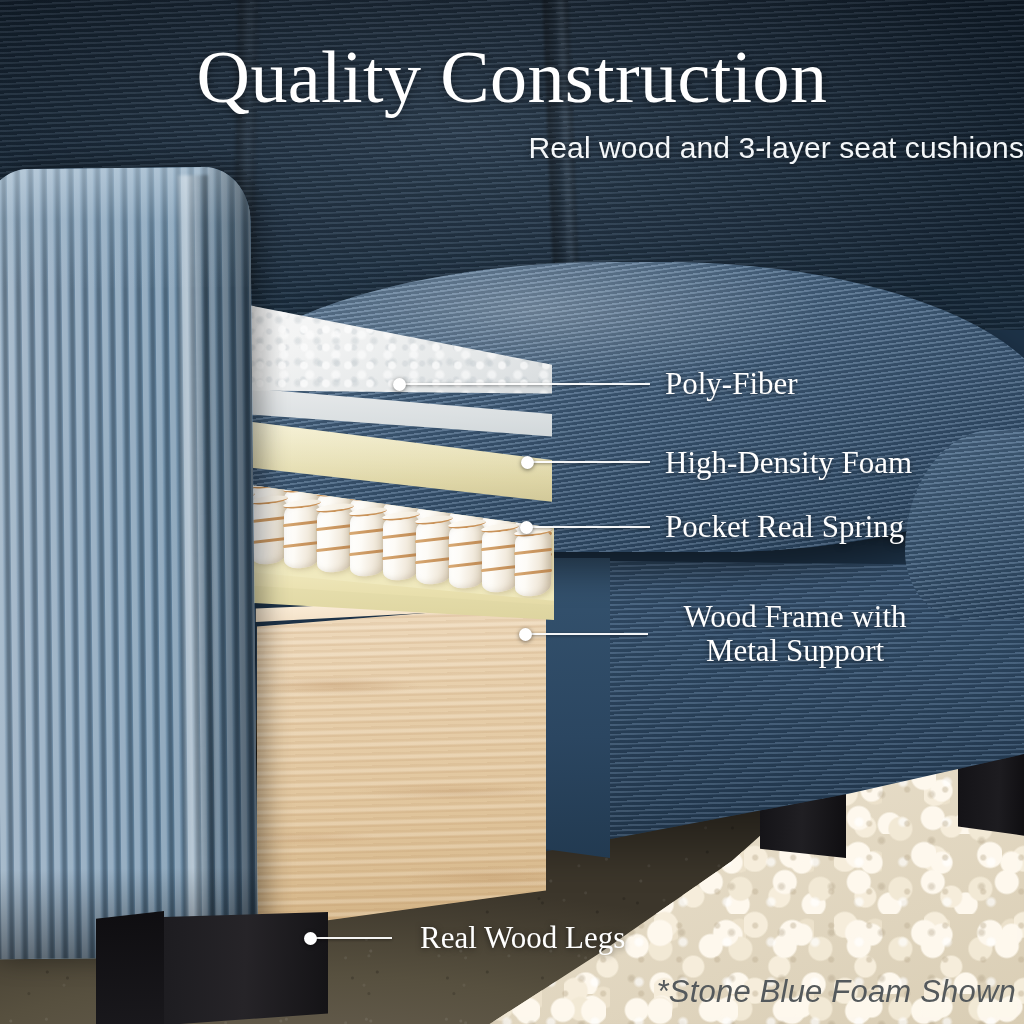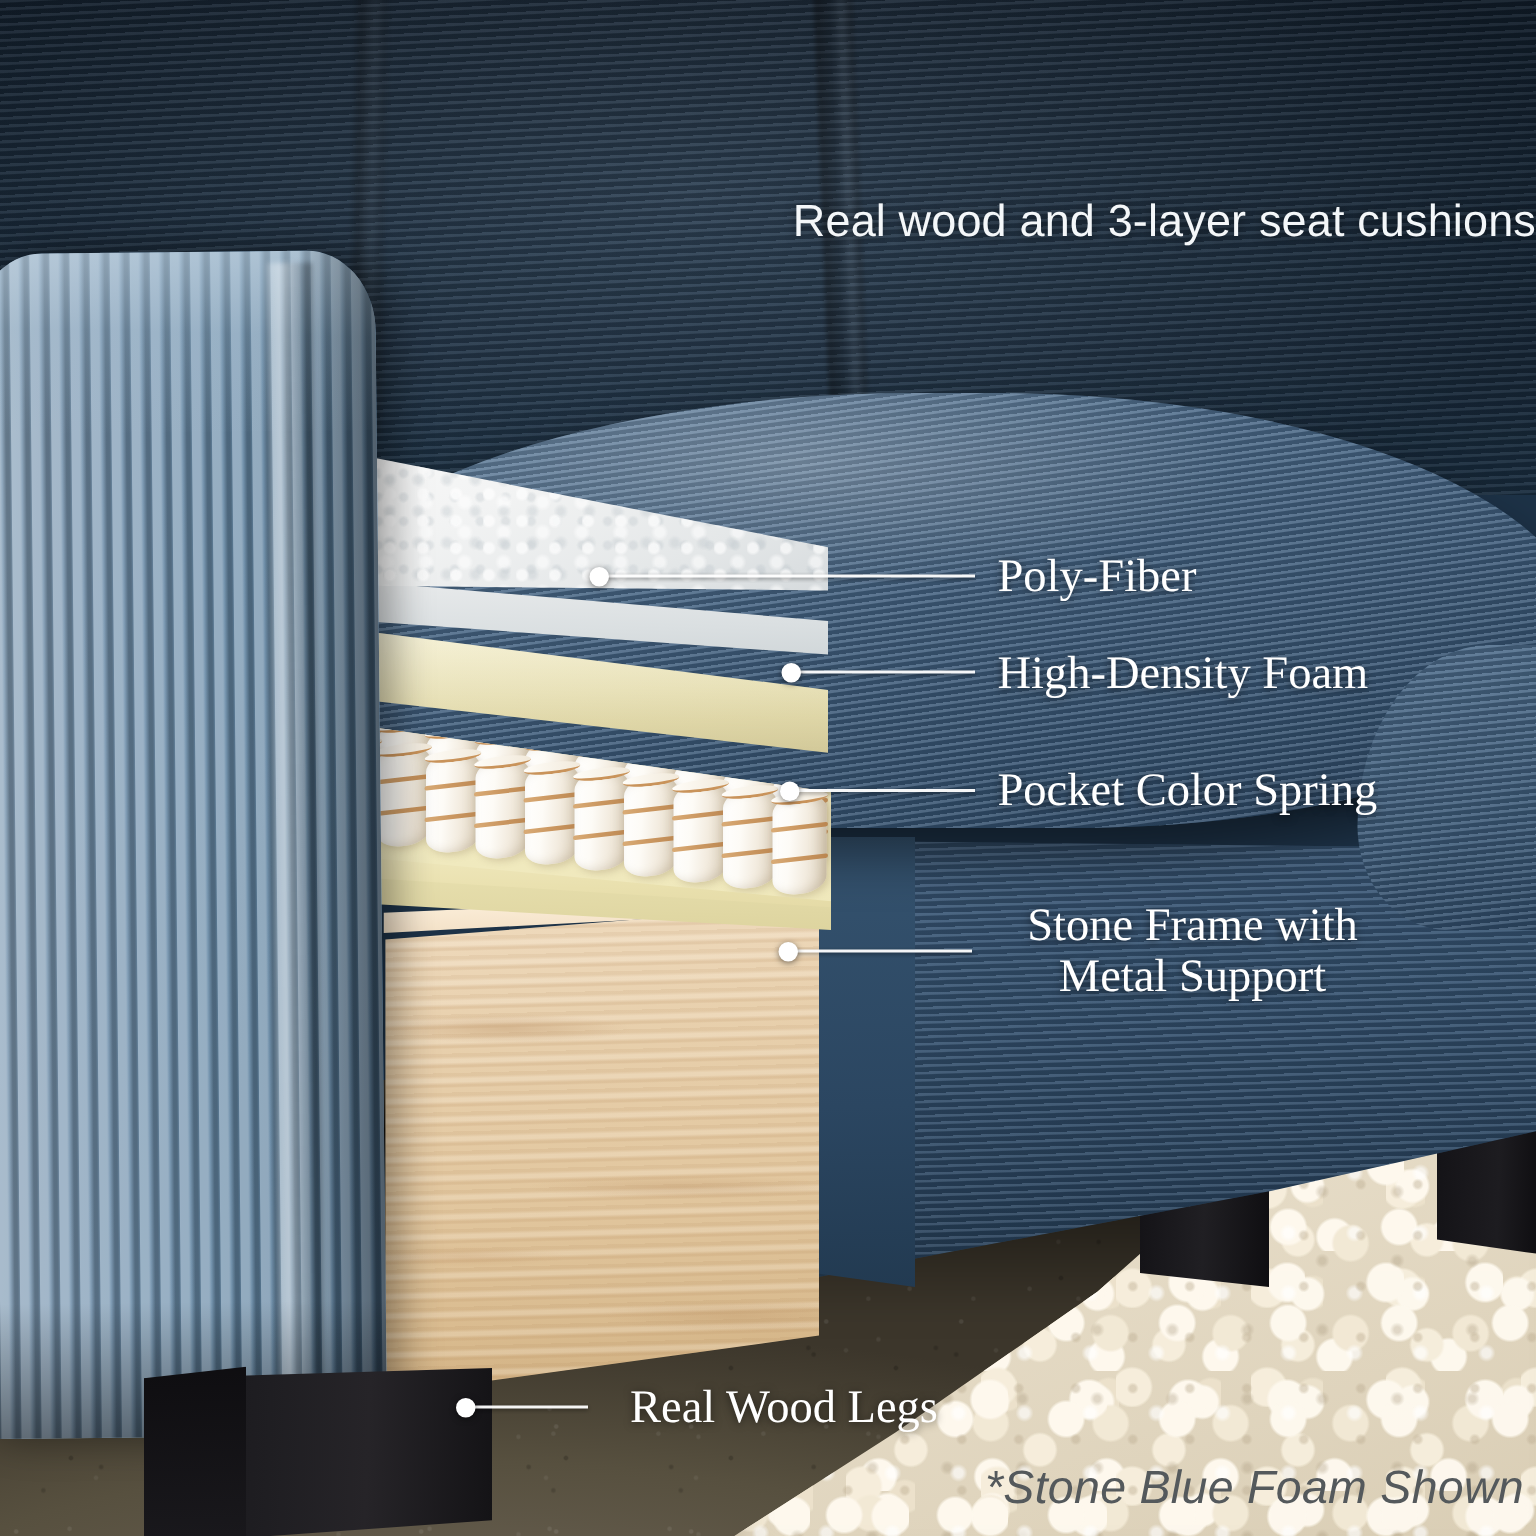--- a/index.html
+++ b/index.html
@@ -481,42 +481,43 @@
     <div class="arm-cord"></div>
     <div class="arm-top"></div>
     <div class="arm-fold"></div>
     <div class="arm-shadow-r"></div>
     <div class="arm-bottom-sh"></div>
   </div>
 
   <div class="leg-left"></div>
   <div class="leg-left-face"></div>
 
+  <div class="title">Quality Construction</div>
   <div class="subtitle">Real wood and 3-layer seat cushions</div>
 
   <div id="callout-layer">
       <div class="callout" style="left: 0px; top: 0px; width: 1024px; height: 1024px; pointer-events: none; margin-top: 20px;">
         <div class="lead-line" style="left: 399px; top: 363px; width: 251px;"></div>
         <div class="lead-dot" style="left: 393px; top: 358px;"></div>
         <div class="txt" style="left: 665px; top: 364px; transform: translateY(-50%);">Poly-Fiber</div>
       </div>
-      <div class="callout" style="left: 0px; top: 4px; width: 1024px; height: 831px; pointer-events: none; border-radius: 10px;">
+      <div class="callout" style="left: 0px; top: 18px; width: 1024px; height: 831px; pointer-events: none; border-radius: 10px;">
         <div class="lead-line" style="left: 527px; top: 443px; width: 123px;"></div>
         <div class="lead-dot" style="left: 521px; top: 438px;"></div>
         <div class="txt" style="left: 665px; top: 445px; transform: translateY(-50%);">High-Density Foam</div>
       </div>
       <div class="callout" style="left: 0px; top: 0px; width: 1024px; height: 1024px; pointer-events: none;">
         <div class="lead-line" style="left: 526px; top: 526px; width: 124px;"></div>
         <div class="lead-dot" style="left: 520px; top: 521px;"></div>
-        <div class="txt" style="left: 665px; top: 527px; transform: translateY(-50%);">Pocket Color Spring</div>
+        <div class="txt" style="left: 665px; top: 527px; transform: translateY(-50%);">Pocket Real Spring</div>
       </div>
       <div class="callout" style="left: 0px; top: 0px; width: 1024px; height: 1024px; pointer-events: none;">
         <div class="lead-line" style="left: 525px; top: 633px; width: 123px;"></div>
         <div class="lead-dot" style="left: 519px; top: 628px;"></div>
-        <div class="txt" style="text-align: center; left: 795px; transform: translate(-50%, -50%); top: 634px;">Stone Frame with
+        <div class="txt" style="text-align: center; left: 795px; transform: translate(-50%, -50%); top: 634px;">Wood Frame with
 Metal Support</div>
       </div>
       <div class="callout" style="left: 0px; top: 0px; width: 1024px; height: 829px; pointer-events: none;">
         <div class="lead-line" style="left: 310px; top: 937px; width: 82px;"></div>
         <div class="lead-dot" style="left: 304px; top: 932px;"></div>
         <div class="txt" style="left: 420px; top: 938px; transform: translateY(-50%);">Real Wood Legs</div>
       </div>
     </div>
 
   <div class="footnote">*Stone Blue Foam Shown</div>

